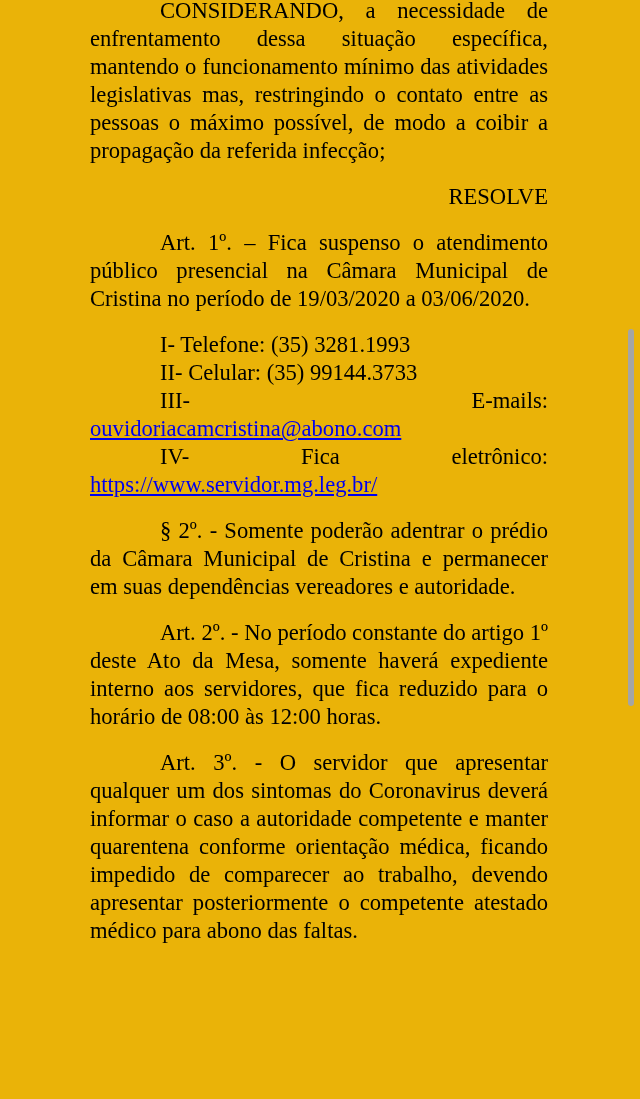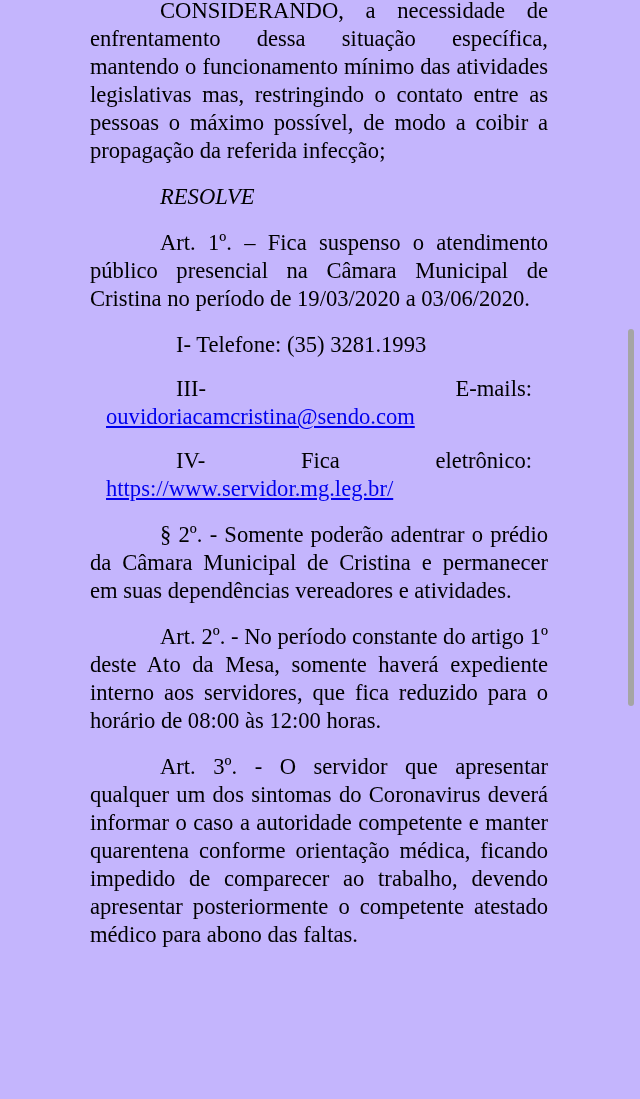--- a/index.html
+++ b/index.html
@@ -11,47 +11,46 @@
     height: 1099px;
     background: #ffffff;
     overflow: hidden;
     position: relative;
     font-family: "Liberation Serif", "DejaVu Serif", serif;
     color: #000000;
   }
   .page {
     position: absolute;
     inset: 0;
-    background: #c4b5fd;
+    background: #eab308;
   }
   .doc {
     position: absolute;
     left: 90px;
     top: -3px;
     width: 458px;
     font-size: 22.6px;
     line-height: 28px;
     text-align: justify;
   }
   .para {
     margin: 0 0 18px 0;
     text-indent: 70px;
   }
   .para.center {
-    text-align: left;
-    font-style: italic;
+    text-align: right;
   }
   .para.last {
     margin-bottom: 0;
   }
   .channels {
     margin: 0 0 18px 0;
   }
   .channel {
-    margin: 16px;
+    margin: 0;
     text-indent: 70px;
     text-align: justify;
   }
   a.link {
     color: #0000ee;
     text-decoration: underline;
     cursor: pointer;
   }
   .scroll-thumb {
     position: absolute;
@@ -72,25 +71,26 @@
 
     <p class="para">CONSIDERANDO, a necessidade de enfrentamento dessa situação específica, mantendo o funcionamento mínimo das atividades legislativas mas, restringindo o contato entre as pessoas o máximo possível, de modo a coibir a propagação da referida infecção;</p>
 
     <p class="para center">RESOLVE</p>
 
     <p class="para">Art. 1º. – Fica suspenso o atendimento público presencial na Câmara Municipal de Cristina no período de 19/03/2020 a 03/06/2020.</p>
 
 
     <div class="channels">
       <div class="channel">I- Telefone: (35) 3281.1993</div>
-      <div class="channel"><span>III- E-mails: </span><a class="link">ouvidoriacamcristina@sendo.com</a></div>
+      <div class="channel">II- Celular: (35) 99144.3733</div>
+      <div class="channel"><span>III- E-mails: </span><a class="link">ouvidoriacamcristina@abono.com</a></div>
       <div class="channel"><span>IV- Fica eletrônico: </span><a class="link">https://www.servidor.mg.leg.br/</a></div>
     </div>
 
-    <p class="para">§ 2º. - Somente poderão adentrar o prédio da Câmara Municipal de Cristina e permanecer em suas dependências vereadores e atividades.</p>
+    <p class="para">§ 2º. - Somente poderão adentrar o prédio da Câmara Municipal de Cristina e permanecer em suas dependências vereadores e autoridade.</p>
 
     <p class="para">Art. 2º. - No período constante do artigo 1º deste Ato da Mesa, somente haverá expediente interno aos servidores, que fica reduzido para o horário de 08:00 às 12:00 horas.</p>
 
     <p class="para last">Art. 3º. - O servidor que apresentar qualquer um dos sintomas do Coronavirus deverá informar o caso a autoridade competente e manter quarentena conforme orientação médica, ficando impedido de comparecer ao trabalho, devendo apresentar posteriormente o competente atestado médico para abono das faltas.</p>
 
   </div>
 
   <div class="scroll-thumb"></div>
 
 </div>

